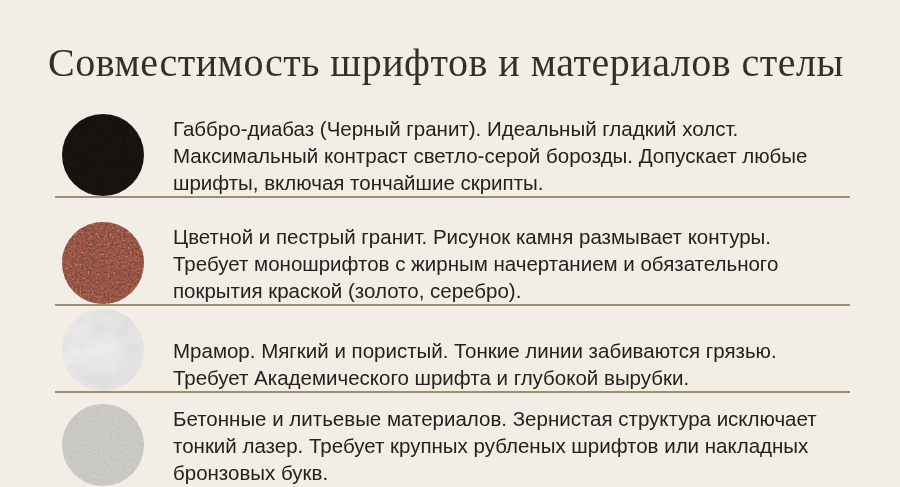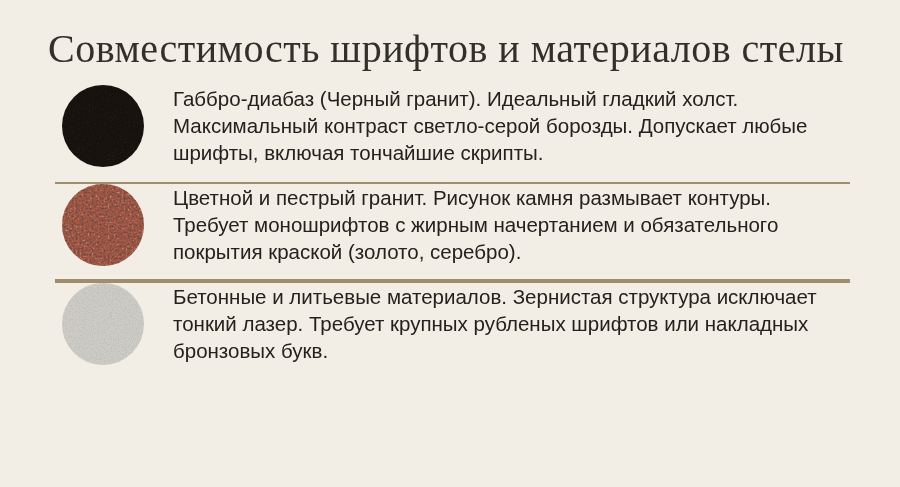--- a/index.html
+++ b/index.html
@@ -8,40 +8,40 @@
     width: 900px;
     height: 487px;
     overflow: hidden;
     background: #f2ede5;
     font-family: "Liberation Sans", sans-serif;
   }
   .page {
     box-sizing: border-box;
     width: 900px;
     height: 487px;
-    padding: 26px 45px 0 48px;
+    padding: 40px 45px 0 48px;
   }
   .title {
     margin: 0;
     font-family: "Liberation Serif", serif;
     font-weight: 500;
     font-size: 40px;
     line-height: 46px;
     letter-spacing: 0.5px;
     color: #32302b;
     white-space: nowrap;
   }
   .rows { margin-top: 13px; }
   .row {
     display: flex;
-    align-items: flex-start;
+    align-items: flex-end;
     padding-left: 14px;
   }
   .row-1 { height: 97px; }
-  .row-2 { height: 95px; }
+  .row-2 { height: 106px; }
   .row-3 { height: 85px; }
   .row-4 { height: 93px; }
   .swatch {
     flex: 0 0 82px;
     width: 82px;
     height: 82px;
     display: block;
   }
   .row-text {
     margin: 0 0 0 29px;
@@ -123,20 +123,30 @@
           <rect width="82" height="82" filter="url(#tex-red)" opacity="0.95"></rect>
         </g>
       </svg>
       <p class="row-text">Цветной и пестрый гранит. Рисунок камня размывает контуры.
 Требует моношрифтов с жирным начертанием и обязательного
 покрытия краской (золото, серебро).</p>
     </section>
 
     <hr class="divider">
 
+    <section class="row row-3">
+      <svg class="swatch" width="82" height="82" viewBox="0 0 82 82">
+        <g clip-path="url(#clip-circle)">
+          <rect width="82" height="82" fill="#ecebe9"></rect>
+          <rect width="82" height="82" filter="url(#tex-marble)" opacity="0.55"></rect>
+        </g>
+      </svg>
+      <p class="row-text">Мрамор. Мягкий и пористый. Тонкие линии забиваются грязью.
+Требует Академического шрифта и глубокой вырубки.</p>
+    </section>
 
     <hr class="divider">
 
     <section class="row row-4">
       <svg class="swatch" width="82" height="82" viewBox="0 0 82 82">
         <g clip-path="url(#clip-circle)">
           <rect width="82" height="82" fill="#cdccc7"></rect>
           <rect width="82" height="82" filter="url(#tex-concrete)" opacity="0.5"></rect>
         </g>
       </svg>

